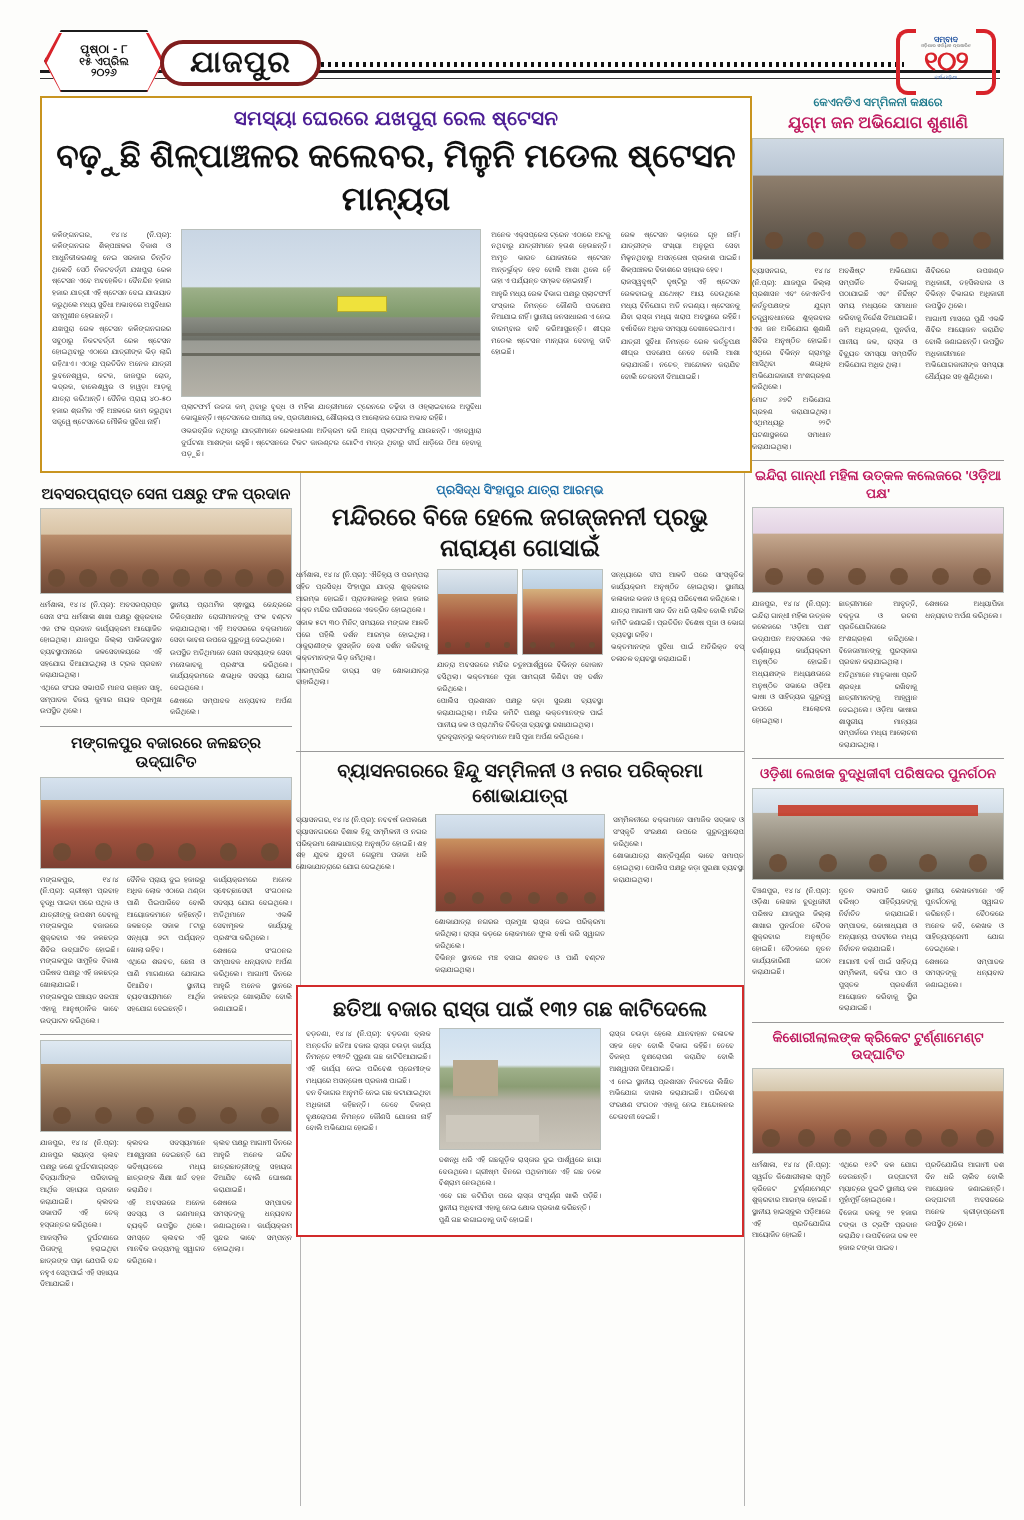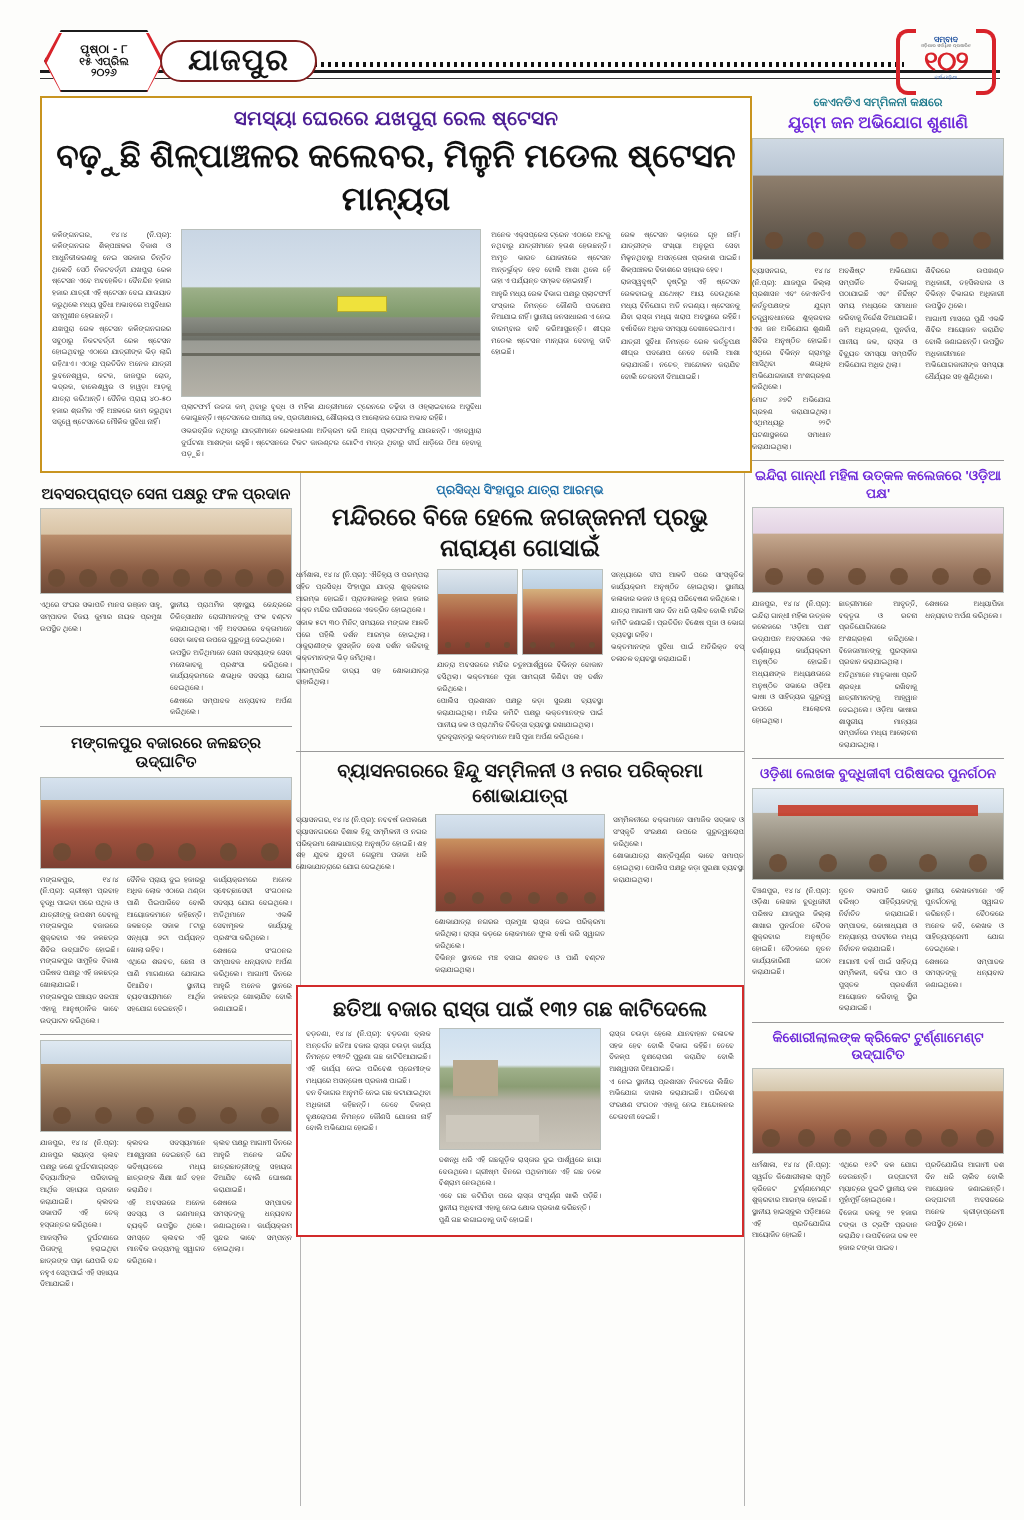--- a/index.html
+++ b/index.html
@@ -70,21 +70,21 @@
   .hexred-r { right: -18px; clip-path: polygon(0 0, 45% 0, 100% 50%, 45% 100%, 0 100%, 45% 50%); }
   .hex-line1 { font-size: 12px; font-weight: bold; color: #111; letter-spacing: .3px; }
   .hex-line2 { font-size: 11px; font-weight: bold; color: #111; }
   .hex-line3 { font-size: 11px; font-weight: bold; color: #111; }
 
   .mast-title-wrap {
     position: absolute;
     left: 160px; top: 40px;
     z-index: 6;
     background: #ffffff;
-    border: 2px solid #7f1d1d;
+    border: 4px solid #7f1d1d;
     border-radius: 26px;
     padding: 2px 26px 4px 26px;
   }
   .mast-title {
     font-size: 30px;
     font-weight: bold;
     color: #141414;
     letter-spacing: 1px;
     line-height: 1.05;
   }
@@ -203,21 +203,21 @@
     font-size: 19px;
     font-weight: bold;
     color: #141414;
     text-align: center;
     line-height: 1.3;
     padding: 2px 0 6px 0;
   }
   .r-head {
     font-size: 16.5px;
     font-weight: bold;
-    color: #6d28d9;
+    color: #be185d;
     text-align: center;
     line-height: 1.28;
     padding: 1px 0 5px 0;
   }
   .r-kicker {
     font-size: 11.5px;
     font-weight: bold;
     color: #1f7a8c;
     text-align: center;
     line-height: 1.2;
@@ -411,20 +411,21 @@
                   <div class="head-dot"></div>
                 <div class="head-dot"></div>
                   <div class="head-dot"></div>
                   <div class="head-dot"></div>
                 <div class="head-dot"></div>
                   <div class="head-dot"></div>
               </div>
             </div>
             <div class="colset-3" style="margin-top:5px">
               <div class="body-text">
+                <p>ଧର୍ମଶାଳା, ୧୪।୪ (ନି.ପ୍ର): ଅବସରପ୍ରାପ୍ତ ସେନା ସଂଘ ଧର୍ମଶାଳା ଶାଖା ପକ୍ଷରୁ ଶୁକ୍ରବାର ଏକ ଫଳ ପ୍ରଦାନ କାର୍ଯ୍ୟକ୍ରମ ଆୟୋଜିତ ହୋଇଥିଲା। ଯାଜପୁର ଜିଲ୍ଲା ପାଳିତାବସ୍ଥାନ ବ୍ୟବସ୍ଥାପନାରେ ଜଳସେବାଳୟରେ ଏହି ସହଯୋଗ ଦିଆଯାଇଥିଲା ଓ ଟ୍ରକ ପ୍ରଦାନ କରାଯାଇଥିଲା।</p>
                 <p>ଏଥିରେ ସଂଘର ସଭାପତି ମାନସ ରଞ୍ଜନ ସାହୁ, ସମ୍ପାଦକ ବିଜୟ କୁମାର ନାୟକ ପ୍ରମୁଖ ଉପସ୍ଥିତ ଥିଲେ।</p>
               </div>
               <div class="body-text">
                 <p>ସ୍ଥାନୀୟ ପ୍ରାଥମିକ ସ୍ଵାସ୍ଥ୍ୟ କେନ୍ଦ୍ରରେ ଚିକିତ୍ସାଧୀନ ରୋଗୀମାନଙ୍କୁ ଫଳ ବଣ୍ଟନ କରାଯାଇଥିଲା। ଏହି ଅବସରରେ ବକ୍ତାମାନେ ସେବା ଭାବନା ଉପରେ ଗୁରୁତ୍ୱ ଦେଇଥିଲେ।</p>
                 <p>ଉପସ୍ଥିତ ଅତିଥିମାନେ ସେନା ସଦସ୍ୟଙ୍କ ସେବା ମନୋଭାବକୁ ପ୍ରଶଂସା କରିଥିଲେ। କାର୍ଯ୍ୟକ୍ରମରେ ଶତାଧିକ ସଦସ୍ୟ ଯୋଗ ଦେଇଥିଲେ।</p>
                 <p>ଶେଷରେ ସମ୍ପାଦକ ଧନ୍ୟବାଦ ଅର୍ପଣ କରିଥିଲେ।</p>
               </div>
             </div>
           </div>
 

